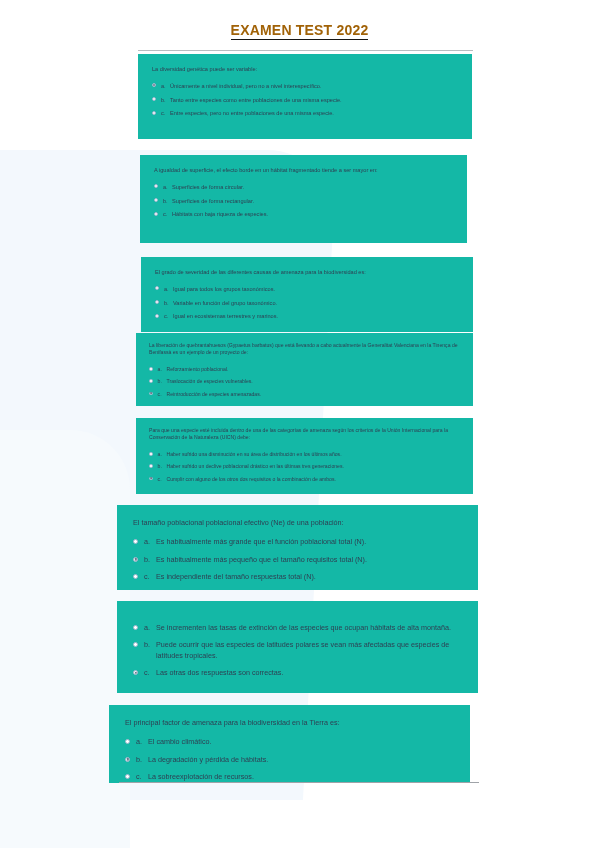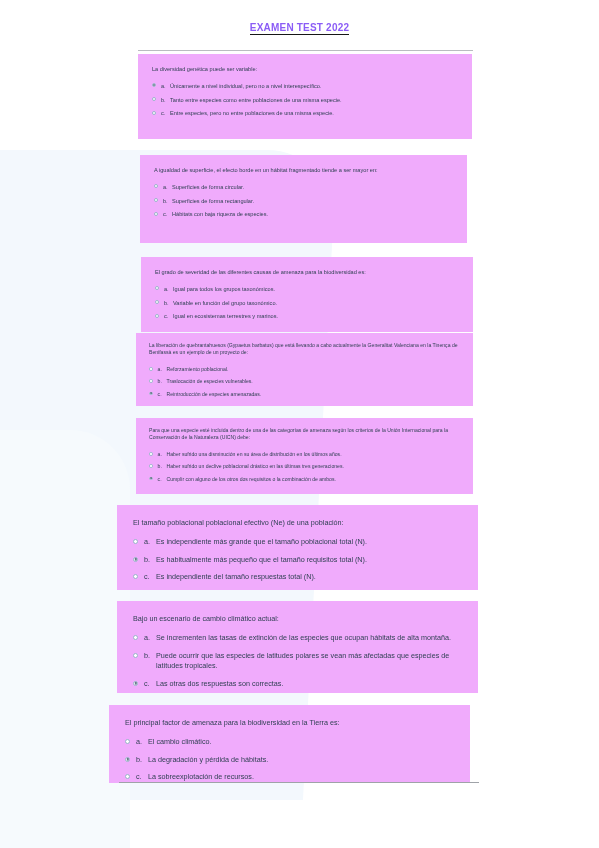--- a/index.html
+++ b/index.html
@@ -39,23 +39,23 @@
     border-radius: 0 60px 0 0;
     z-index: 0;
   }
 
   #title {
     position: absolute;
     top: 22px;
     left: 0;
     width: 599px;
     text-align: center;
-    font-size: 10px;
+    font-size: 14px;
     font-weight: bold;
-    color: #8b5cf6;
+    color: #a16207;
     letter-spacing: .2px;
     z-index: 5;
   }
   #title span {
     border-bottom: 1.6px solid #161616;
     padding-bottom: 1px;
   }
 
   #top-rule {
     position: absolute;
@@ -71,21 +71,21 @@
     left: 119px;
     top: 782px;
     width: 360px;
     height: 1.4px;
     background: #9fa3a8;
     z-index: 4;
   }
 
   .qblock {
     position: absolute;
-    background: #f0abfc;
+    background: #14b8a6;
     z-index: 3;
   }
   .qtext {
     color: #2e3f52;
     line-height: 1.45;
   }
   .opts {
     margin-top: 9px;
   }
   .opt {
@@ -264,37 +264,36 @@
       </div>
     </div>
   </div>
 
   <div class="qblock large" style="left:117px; top:505px; width:361px; height:85px;">
     <div class="qtext">El tamaño poblacional poblacional efectivo (Ne) de una población:</div>
     <div class="opts">
       <div class="opt">
         <span class="radio"></span>
         <span class="letter">a.</span>
-        <span class="otext">Es independiente más grande que el tamaño poblacional total (N).</span>
+        <span class="otext">Es habitualmente más grande que el función poblacional total (N).</span>
       </div>
       <div class="opt">
         <span class="radio sel"></span>
         <span class="letter">b.</span>
         <span class="otext">Es habitualmente más pequeño que el tamaño requisitos total (N).</span>
       </div>
       <div class="opt">
         <span class="radio"></span>
         <span class="letter">c.</span>
         <span class="otext">Es independiente del tamaño respuestas total (N).</span>
       </div>
     </div>
   </div>
 
   <div class="qblock large" style="left:117px; top:601px; width:361px; height:92px;">
-    <div class="qtext">Bajo un escenario de cambio climático actual:</div>
     <div class="opts">
       <div class="opt">
         <span class="radio"></span>
         <span class="letter">a.</span>
         <span class="otext">Se incrementen las tasas de extinción de las especies que ocupan hábitats de alta montaña.</span>
       </div>
       <div class="opt">
         <span class="radio"></span>
         <span class="letter">b.</span>
         <span class="otext">Puede ocurrir que las especies de latitudes polares se vean más afectadas que especies de latitudes tropicales.</span>

